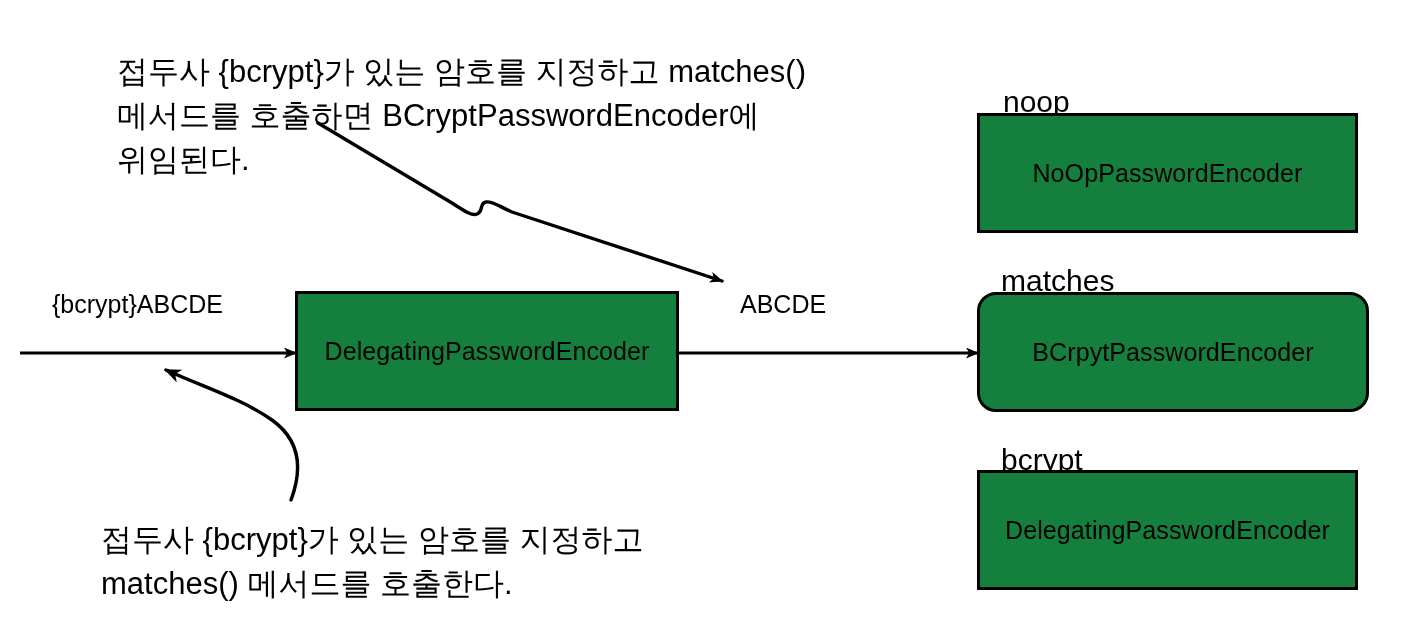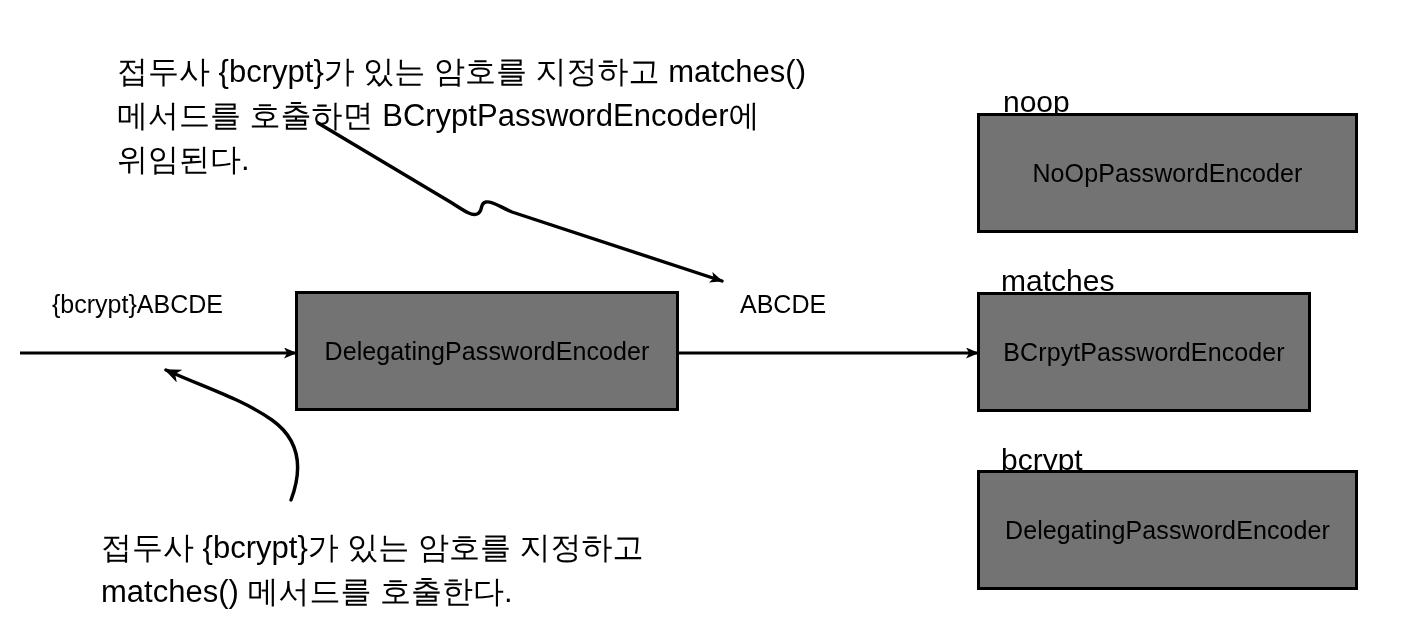--- a/index.html
+++ b/index.html
@@ -23,21 +23,21 @@
     left: 0;
     top: 0;
     width: 1404px;
     height: 632px;
     pointer-events: none;
   }
   .box {
     position: absolute;
     box-sizing: border-box;
     border: 3px solid #000000;
-    background: #737373;
+    background: #15803d;
     display: flex;
     align-items: center;
     justify-content: center;
   }
   .box-label-text {
     font-size: 25px;
     letter-spacing: 0.1px;
     white-space: nowrap;
     color: #000000;
   }
@@ -96,29 +96,29 @@
   </div>
 
   <div class="edge-label" style="left:740px; top:281px;">ABCDE</div>
 
   <div class="tag" style="left:1003px; top:85px;">noop</div>
   <div class="box" style="left:977px; top:113px; width:381px; height:120px;">
     <span class="box-label-text">NoOpPasswordEncoder</span>
   </div>
 
   <div class="tag" style="left:1001px; top:264px;">matches</div>
-  <div class="box" style="left:977px; top:292px; width:334px; height:120px;">
+  <div class="box" style="left:977px; top:292px; width:392px; height:120px;border-radius:19px;">
     <span class="box-label-text">BCrpytPasswordEncoder</span>
   </div>
 
   <div class="tag" style="left:1001px; top:443px;">bcrypt</div>
   <div class="box" style="left:977px; top:470px; width:381px; height:120px;">
     <span class="box-label-text">DelegatingPasswordEncoder</span>
   </div>
 
   <div class="note" style="left:117px; top:50px;">접두사 {bcrypt}가 있는 암호를 지정하고 matches()
 메서드를 호출하면 BCryptPasswordEncoder에
 위임된다.</div>
 
-  <div class="note" style="left:101px; top:518px;margin-top:8px;">접두사 {bcrypt}가 있는 암호를 지정하고
+  <div class="note" style="left:101px; top:518px;">접두사 {bcrypt}가 있는 암호를 지정하고
 matches() 메서드를 호출한다.</div>
 
 </div>
 
 </body></html>

